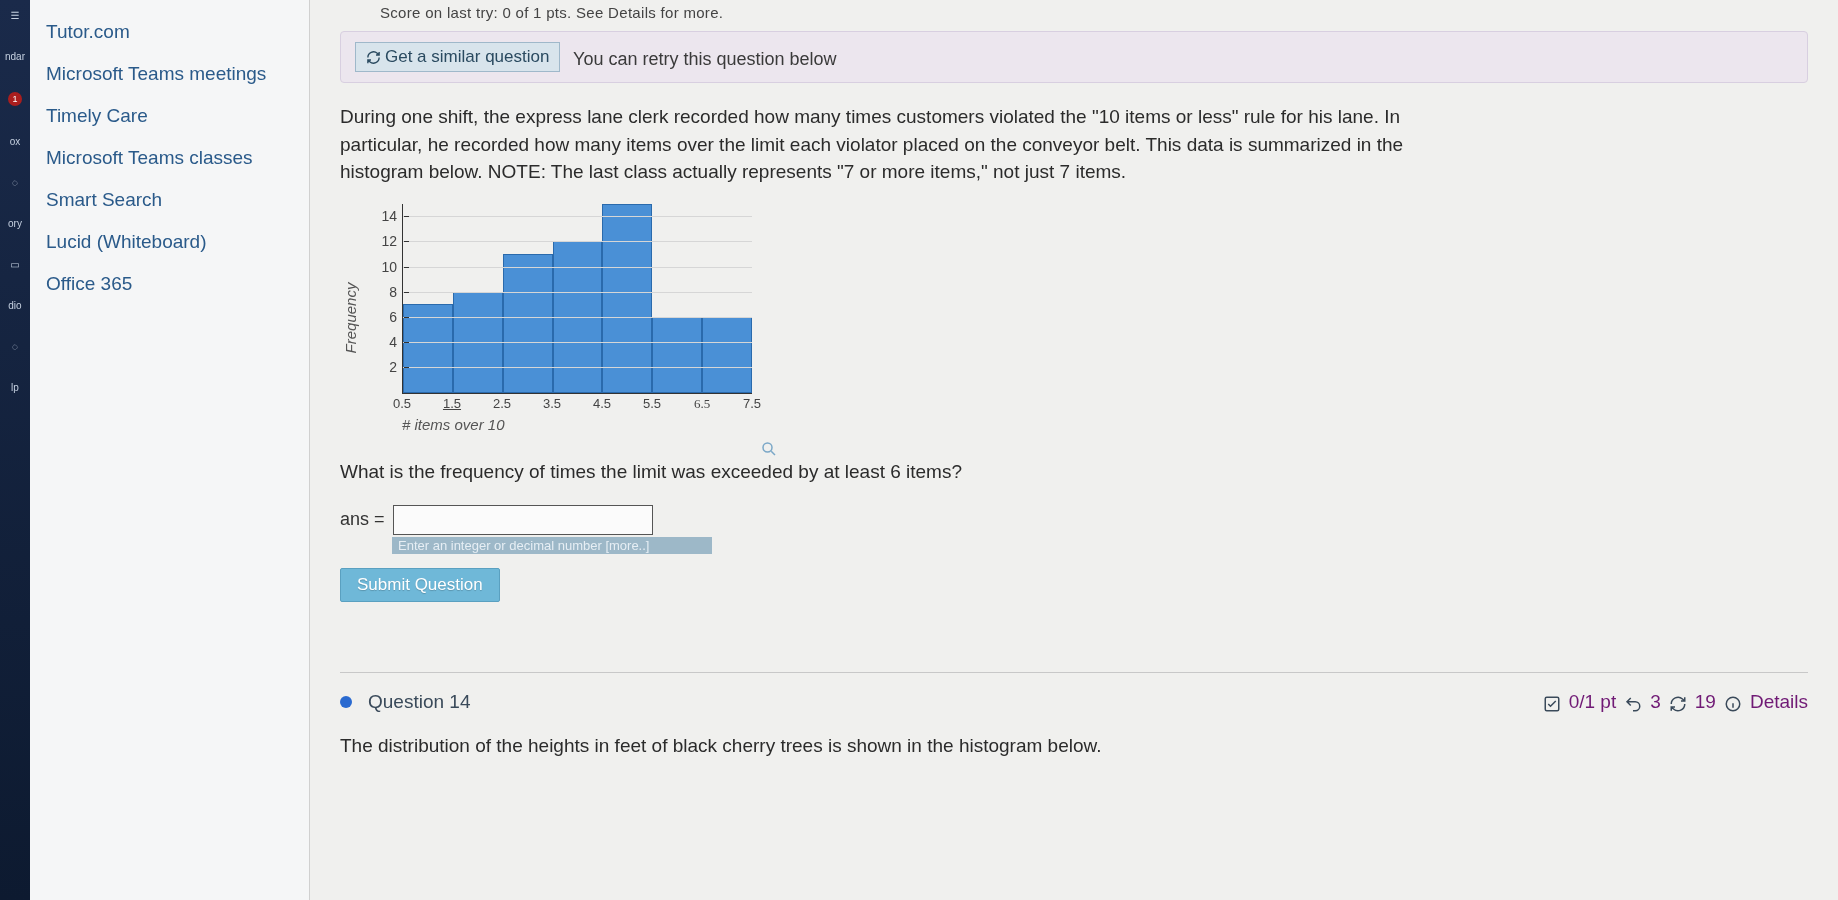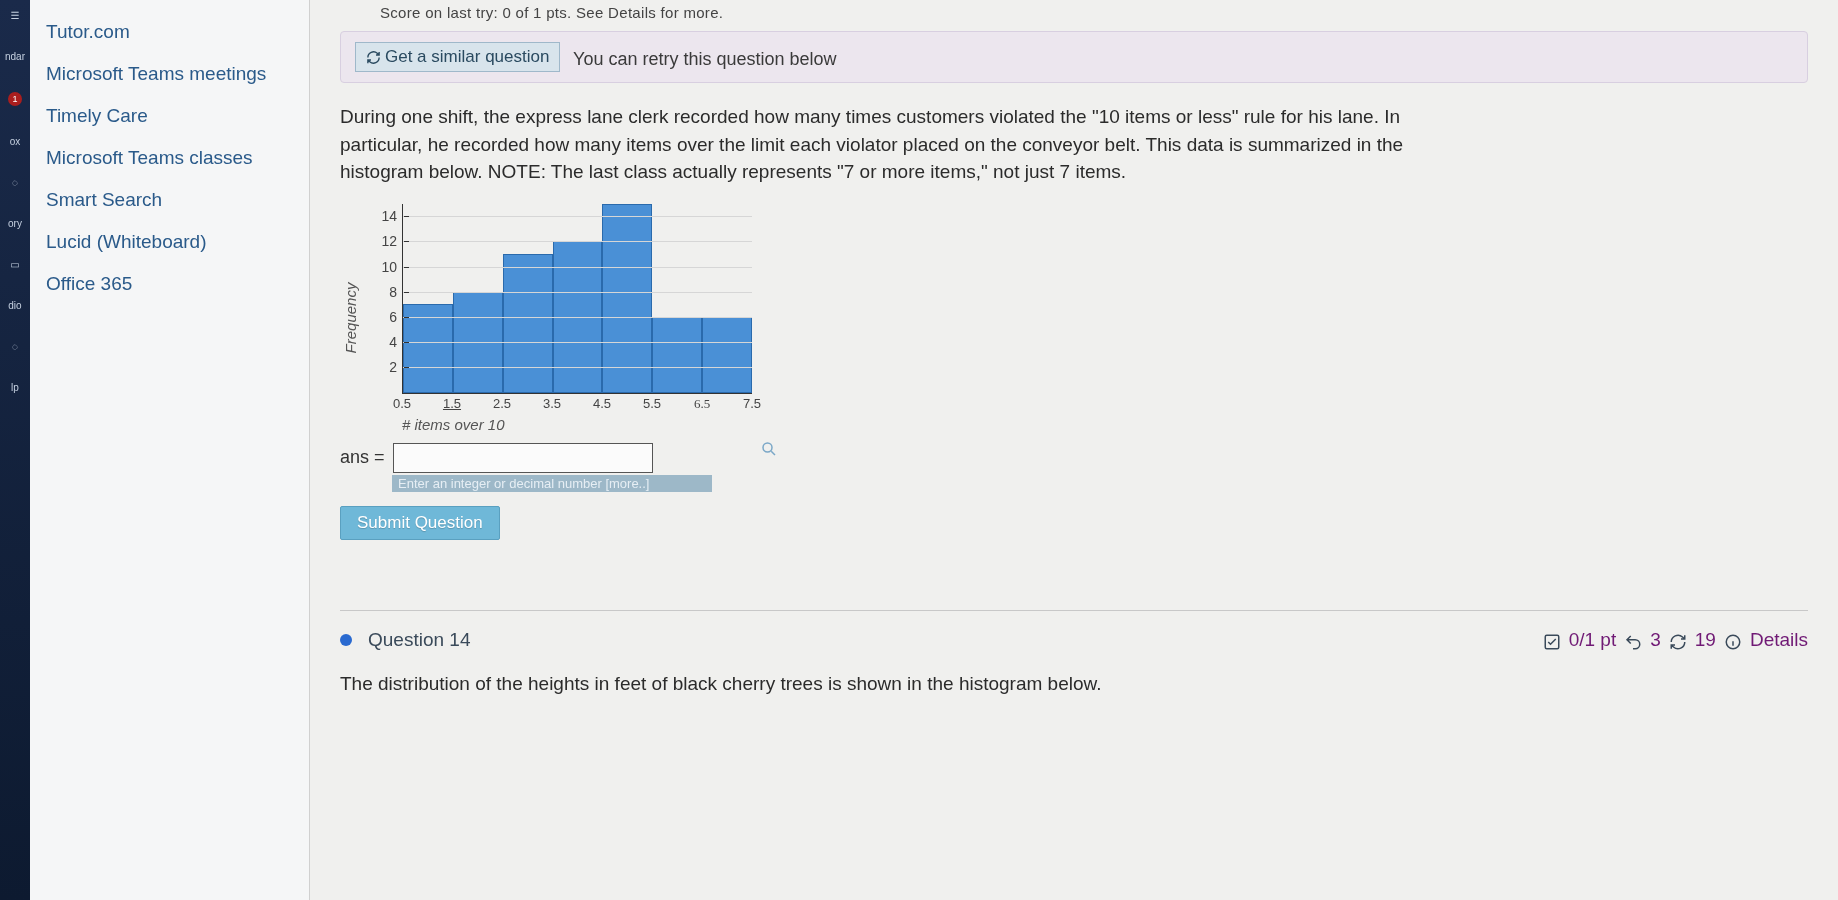--- a/index.html
+++ b/index.html
@@ -261,20 +261,21 @@
       </div>
     <div class="x-label"># items over 10</div>
     <span class="mag">
       <svg class="ic" viewBox="0 0 24 24" fill="none" stroke="#7aa7c7" stroke-width="2">
           <circle cx="10" cy="10" r="6"></circle>
           <path d="M20 20l-5-5"></path>
         </svg>
     </span>
   </div>
 
+  <div class="sub-question">What is the frequency of times the limit was exceeded by at least 6 items?</div>
 
   <div class="answer-row">
     <span>ans =</span>
     <input type="text" value="" style="">
   </div>
   <div class="hint-bar">Enter an integer or decimal number [more..]</div>
 
   <button class="submit-btn">Submit Question</button>
 
   <div class="q-footer">

